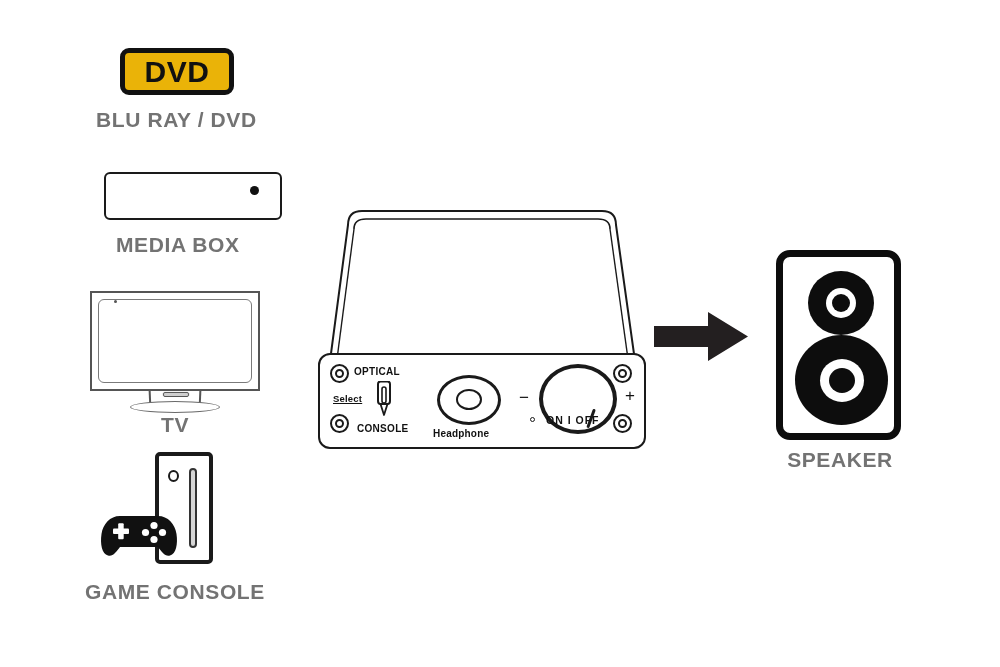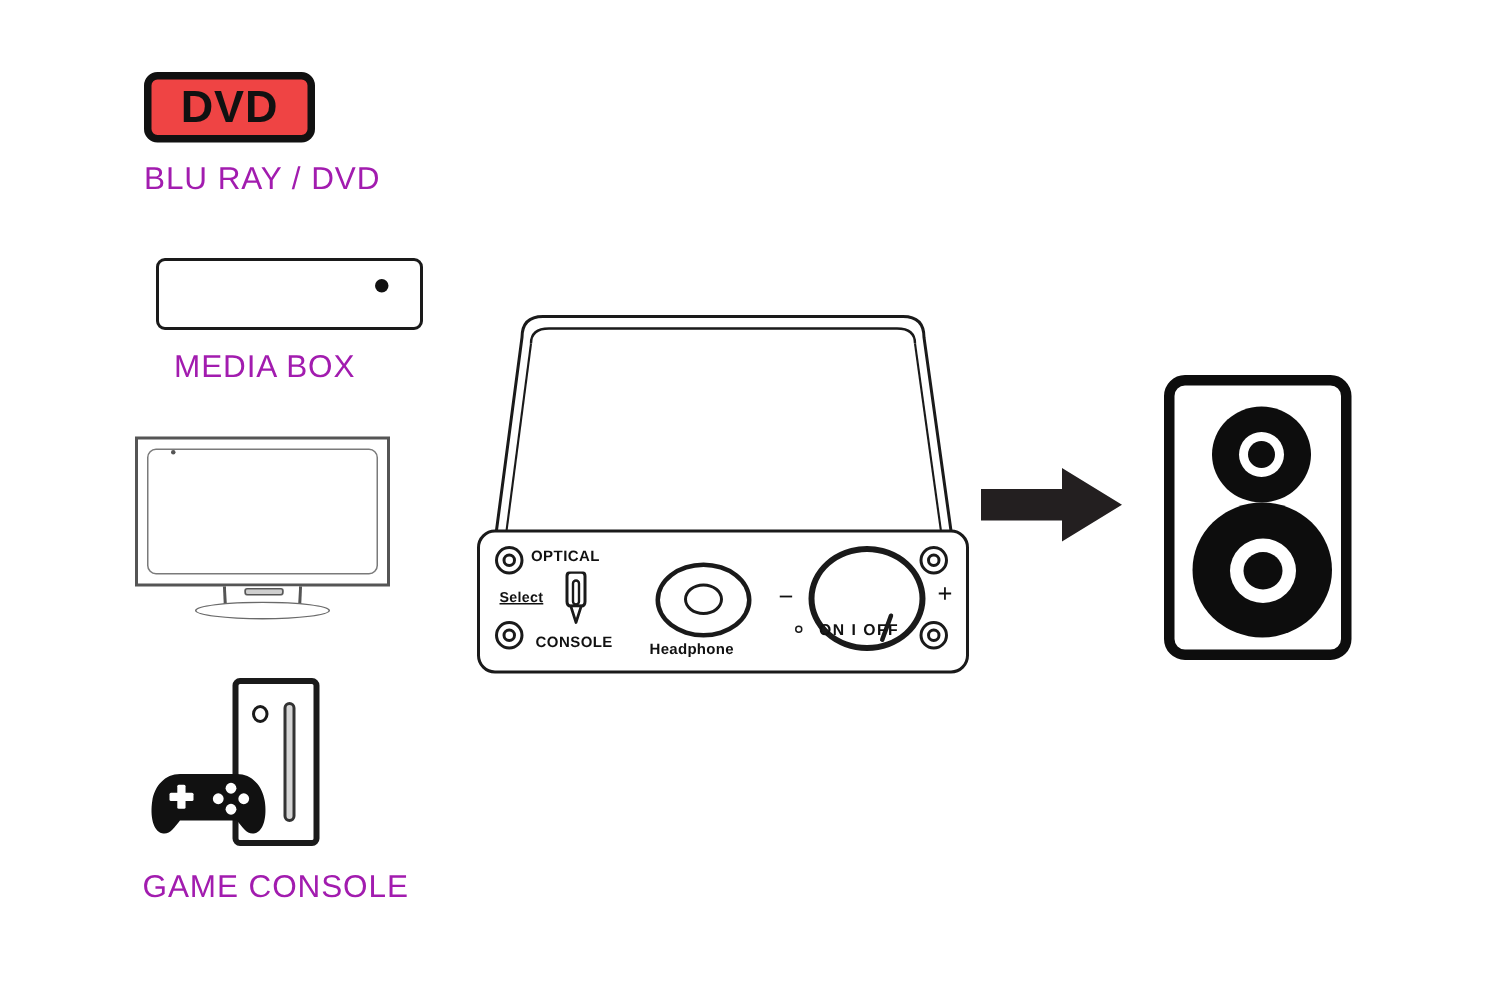--- a/index.html
+++ b/index.html
@@ -14,38 +14,38 @@
     position: relative;
     width: 1000px;
     height: 667px;
     background: #ffffff;
     overflow: hidden;
   }
 
   
   .dev-label {
     position: absolute;
-    color: #a21caf;
+    color: #737373;
     font-family: "Liberation Sans", sans-serif;
-    font-weight: 400;
+    font-weight: 700;
     letter-spacing: 0.6px;
     white-space: nowrap;
     text-align: center;
   }
 
   
   #dvd-box {
     position: absolute;
-    left: 96px;
+    left: 120px;
     top: 48px;
     width: 114px;
     height: 47px;
     border: 5px solid #111111;
     border-radius: 9px;
-    background: #ef4444;
+    background: #eab308;
     box-sizing: border-box;
     display: flex;
     align-items: center;
     justify-content: center;
   }
   #dvd-text {
     font-family: "Liberation Sans", sans-serif;
     font-weight: bold;
     font-size: 30px;
     color: #111111;
@@ -218,21 +218,20 @@
     top: 60px;
     width: 78px;
     height: 45px;
   }
   #label-gameconsole {
     left: 85px;
     top: 580px;
     width: 230px;
     font-size: 21px;
     text-align: left;
-    margin-left: 10px;
   }
 
   
   #amp-wrap {
     position: absolute;
     left: 310px;
     top: 195px;
     width: 345px;
     height: 265px;
   }
@@ -429,20 +428,21 @@
   <div id="tv-wrap">
     <div id="tv-frame">
       <div id="tv-screen"></div>
     </div>
     <div id="tv-neck">
       <div id="tv-neck-badge"></div>
     </div>
     <div id="tv-neck-dot"></div>
     <div id="tv-base"></div>
   </div>
+  <div class="dev-label" id="label-tv">TV</div>
 
   <div id="console-wrap">
     <div id="console-tower">
       <div id="console-power-btn"></div>
       <div id="console-disc-slot"></div>
     </div>
     <svg id="gamepad" viewBox="0 0 78 45">
       <path d="M20 4 C10 4 3 12 1.5 22 C0 32 2 42 8 43.5 C13 44.8 16 40 20 35 L58 35 C62 40 65 44.8 70 43.5 C76 42 78 32 76.5 22 C75 12 68 4 58 4 Z" fill="#111111"></path>
       <rect x="13" y="16.5" width="16" height="5.5" rx="1" fill="#ffffff"></rect>
       <rect x="18.2" y="11.2" width="5.5" height="16" rx="1" fill="#ffffff"></rect>
@@ -508,14 +508,15 @@
           <div class="driver-core" id="tweeter-core"></div>
         </div>
       </div>
       <div class="driver" id="woofer">
         <div class="driver-ring" id="woofer-ring">
           <div class="driver-core" id="woofer-core"></div>
         </div>
       </div>
     </div>
   </div>
+  <div class="dev-label" id="label-speaker">SPEAKER</div>
 
 </div>
 
 </body></html>

